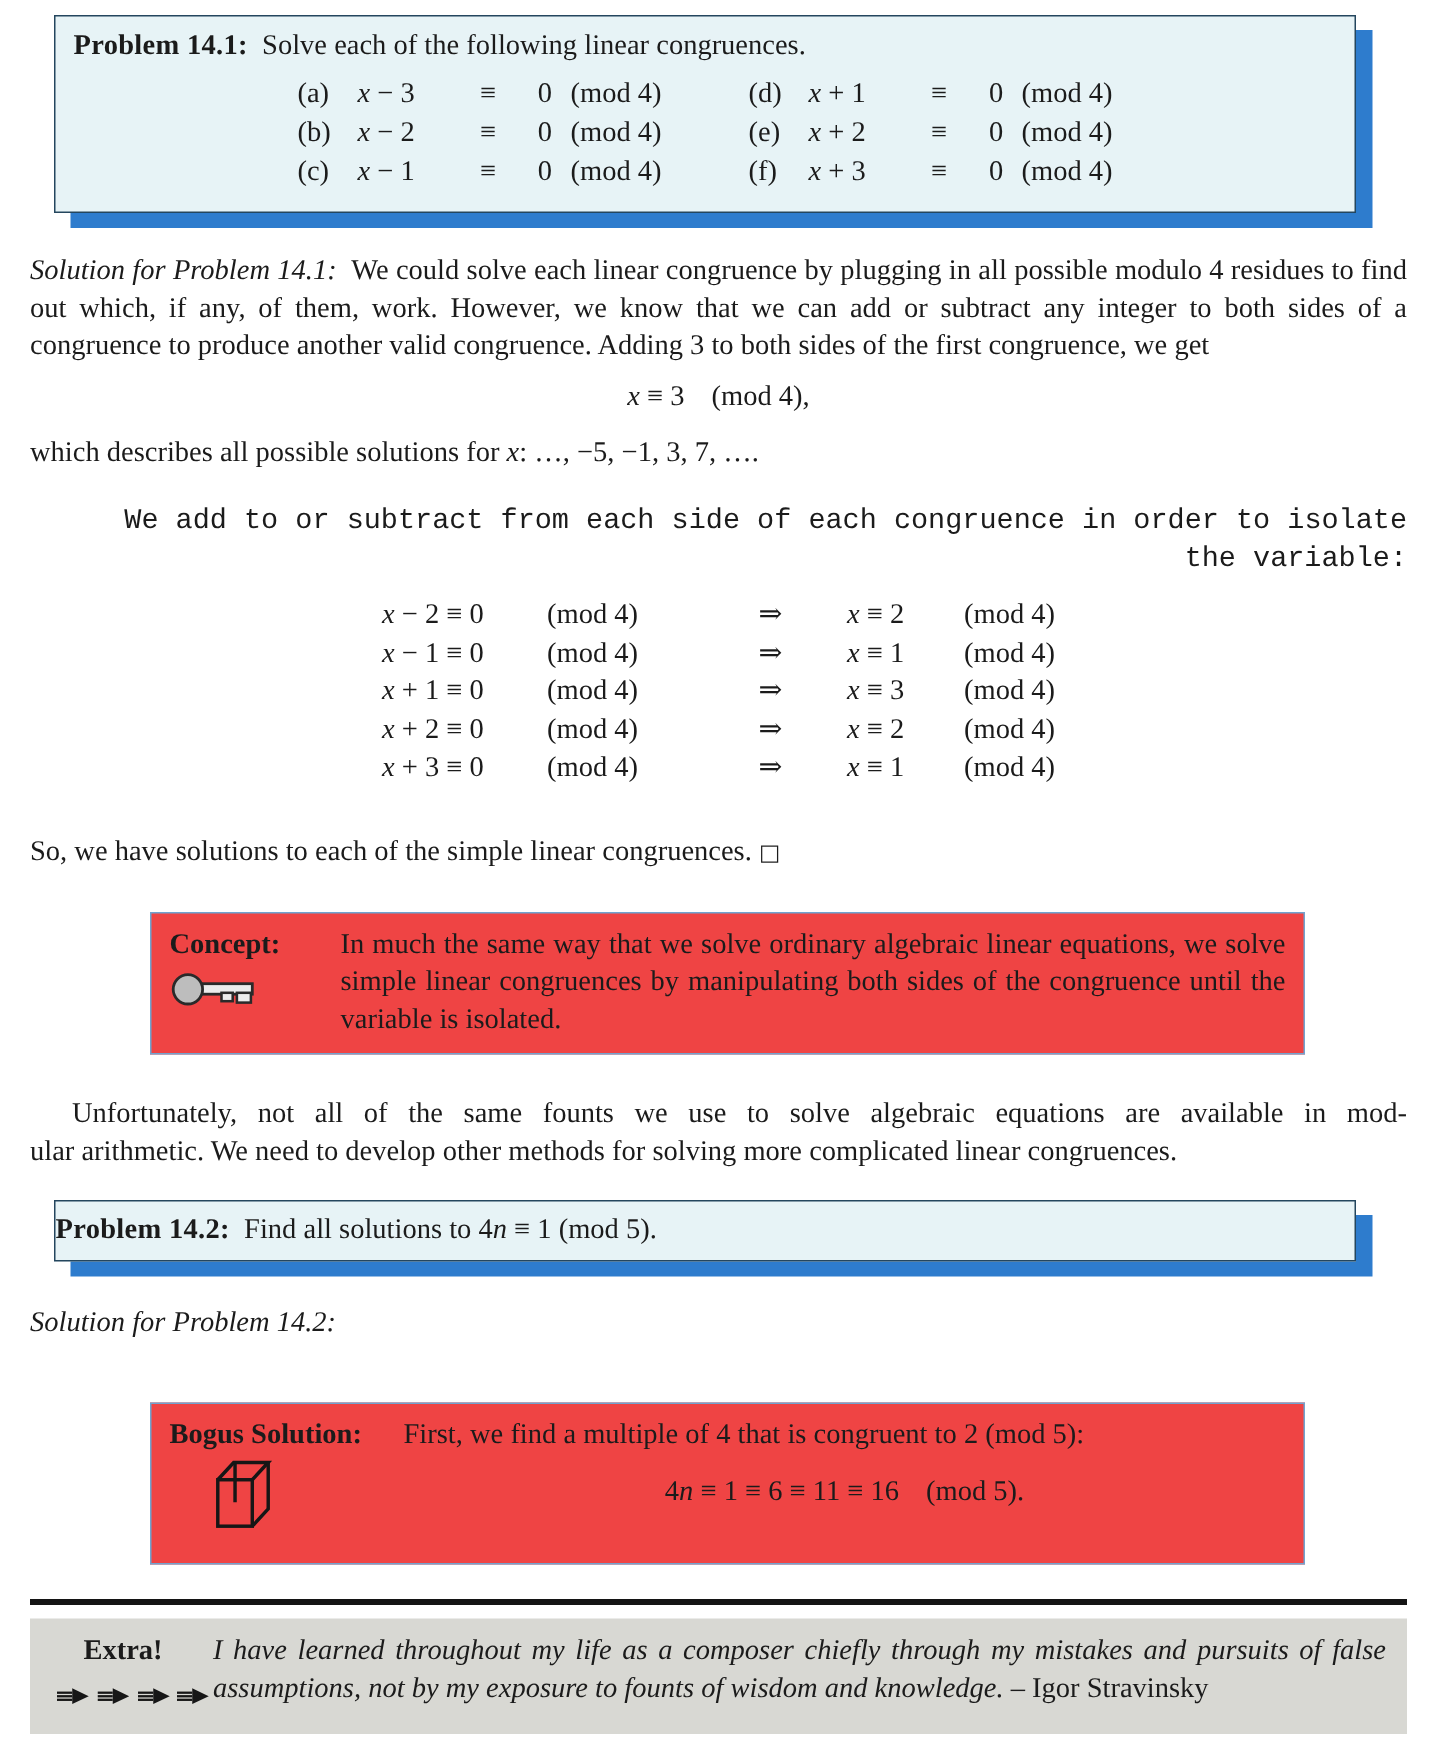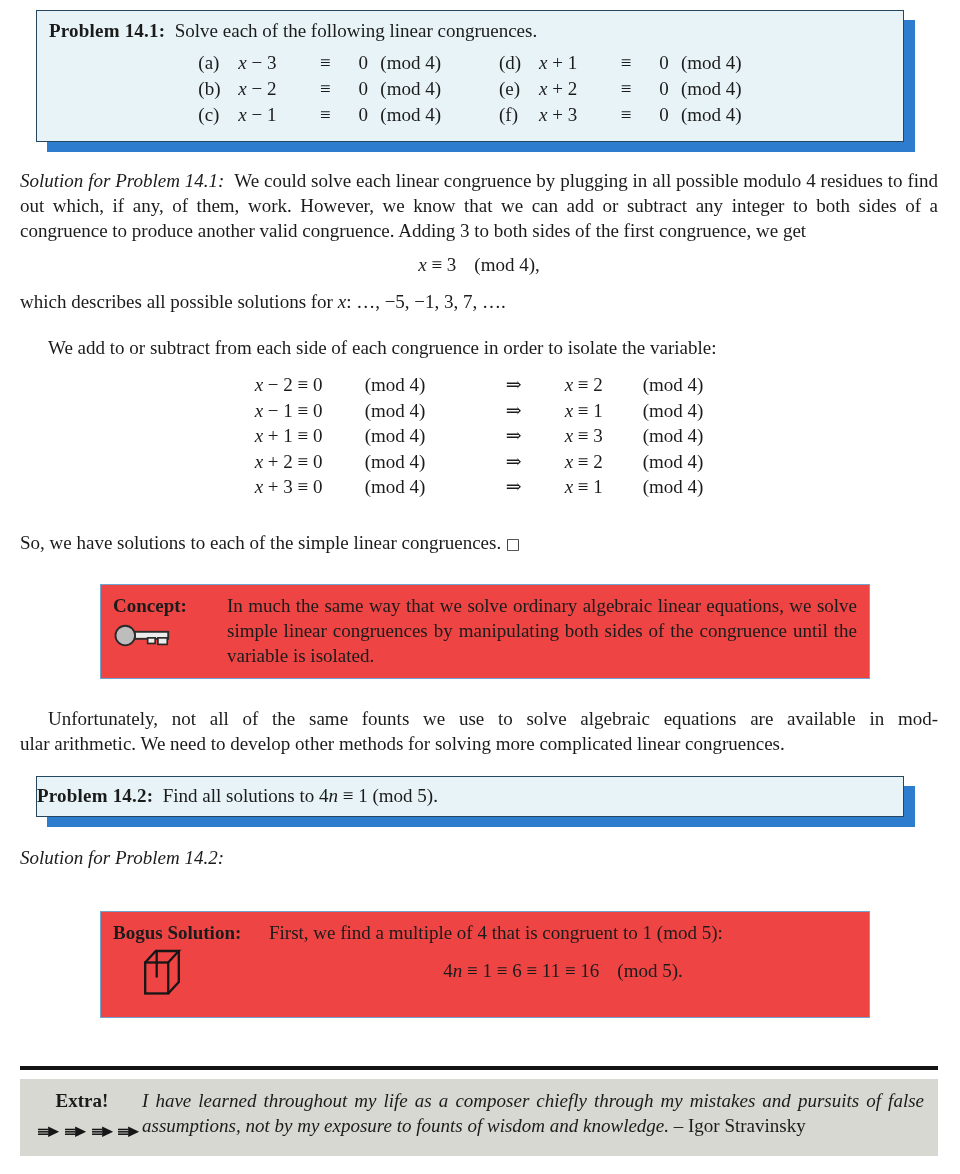--- a/index.html
+++ b/index.html
@@ -21,21 +21,21 @@
   .congrid{display:grid;grid-template-columns:auto auto;column-gap:58px;width:max-content;margin:7px auto 2px;}
   .citem{display:grid;grid-template-columns:40px 66px 42px 34px auto;align-items:baseline;line-height:26px;}
   .crel,.czero{text-align:center;}
 
   
   .para{margin:0;text-align:justify;}
   .first{margin-top:26px;}
   .eqline{text-align:center;margin:9px 0 11px;}
   .eqmod{margin-left:18px;}
   .p2line{text-align:left;margin-top:1px;}
-  .indent{text-indent:28px;text-align:left;margin-top:21px;}
+  .indent{text-indent:28px;text-align:right;margin-top:21px;font-family:Liberation Mono, monospace;}
   .qedline{margin-top:30px;text-align:left;}
   .qed{font-family:"DejaVu Sans",sans-serif;font-size:15px;}
 
   
   .imptable{width:max-content;margin:12px auto 0;}
   .irow{display:grid;grid-template-columns:110px 98px 102px 78px auto;line-height:25.5px;}
   .iarr{text-align:center;}
 
   
   .notebox{display:grid;background:#ef4444;border:1px solid #71a3cf;padding:8px 12px 10px 12px;margin-left:80px;margin-right:68px;column-gap:10px;}
@@ -199,21 +199,21 @@
     <div class="nlabel">
       <b>Bogus Solution:</b>
       <svg class="nicon cubeicon" width="46" height="54" viewBox="0 0 52 60" fill="none" stroke="#161616" stroke-width="2.6" stroke-linejoin="miter">
         <rect x="7" y="17" width="26" height="35"></rect>
         <path d="M7 17 L19 4 L45 4 L33 17"></path>
         <path d="M45 4 L45 39 L33 52"></path>
         <path d="M20 5 L20 34"></path>
       </svg>
     </div>
     <div class="ntext">
-      <div>First, we find a multiple of 4 that is congruent to 1 (mod 5):</div>
+      <div>First, we find a multiple of 4 that is congruent to 2 (mod 5):</div>
       <div class="eqline beq"><span>4<i>n</i> ≡ 1 ≡ 6 ≡ 11 ≡ 16</span><span class="eqmod">(mod 5).</span></div>
     </div>
   </section>
 
   <div class="bottom">
     <div class="rule"></div>
     <section class="extra">
       <div class="elabel">
         <b>Extra!</b>
         <div class="arrowrow">

